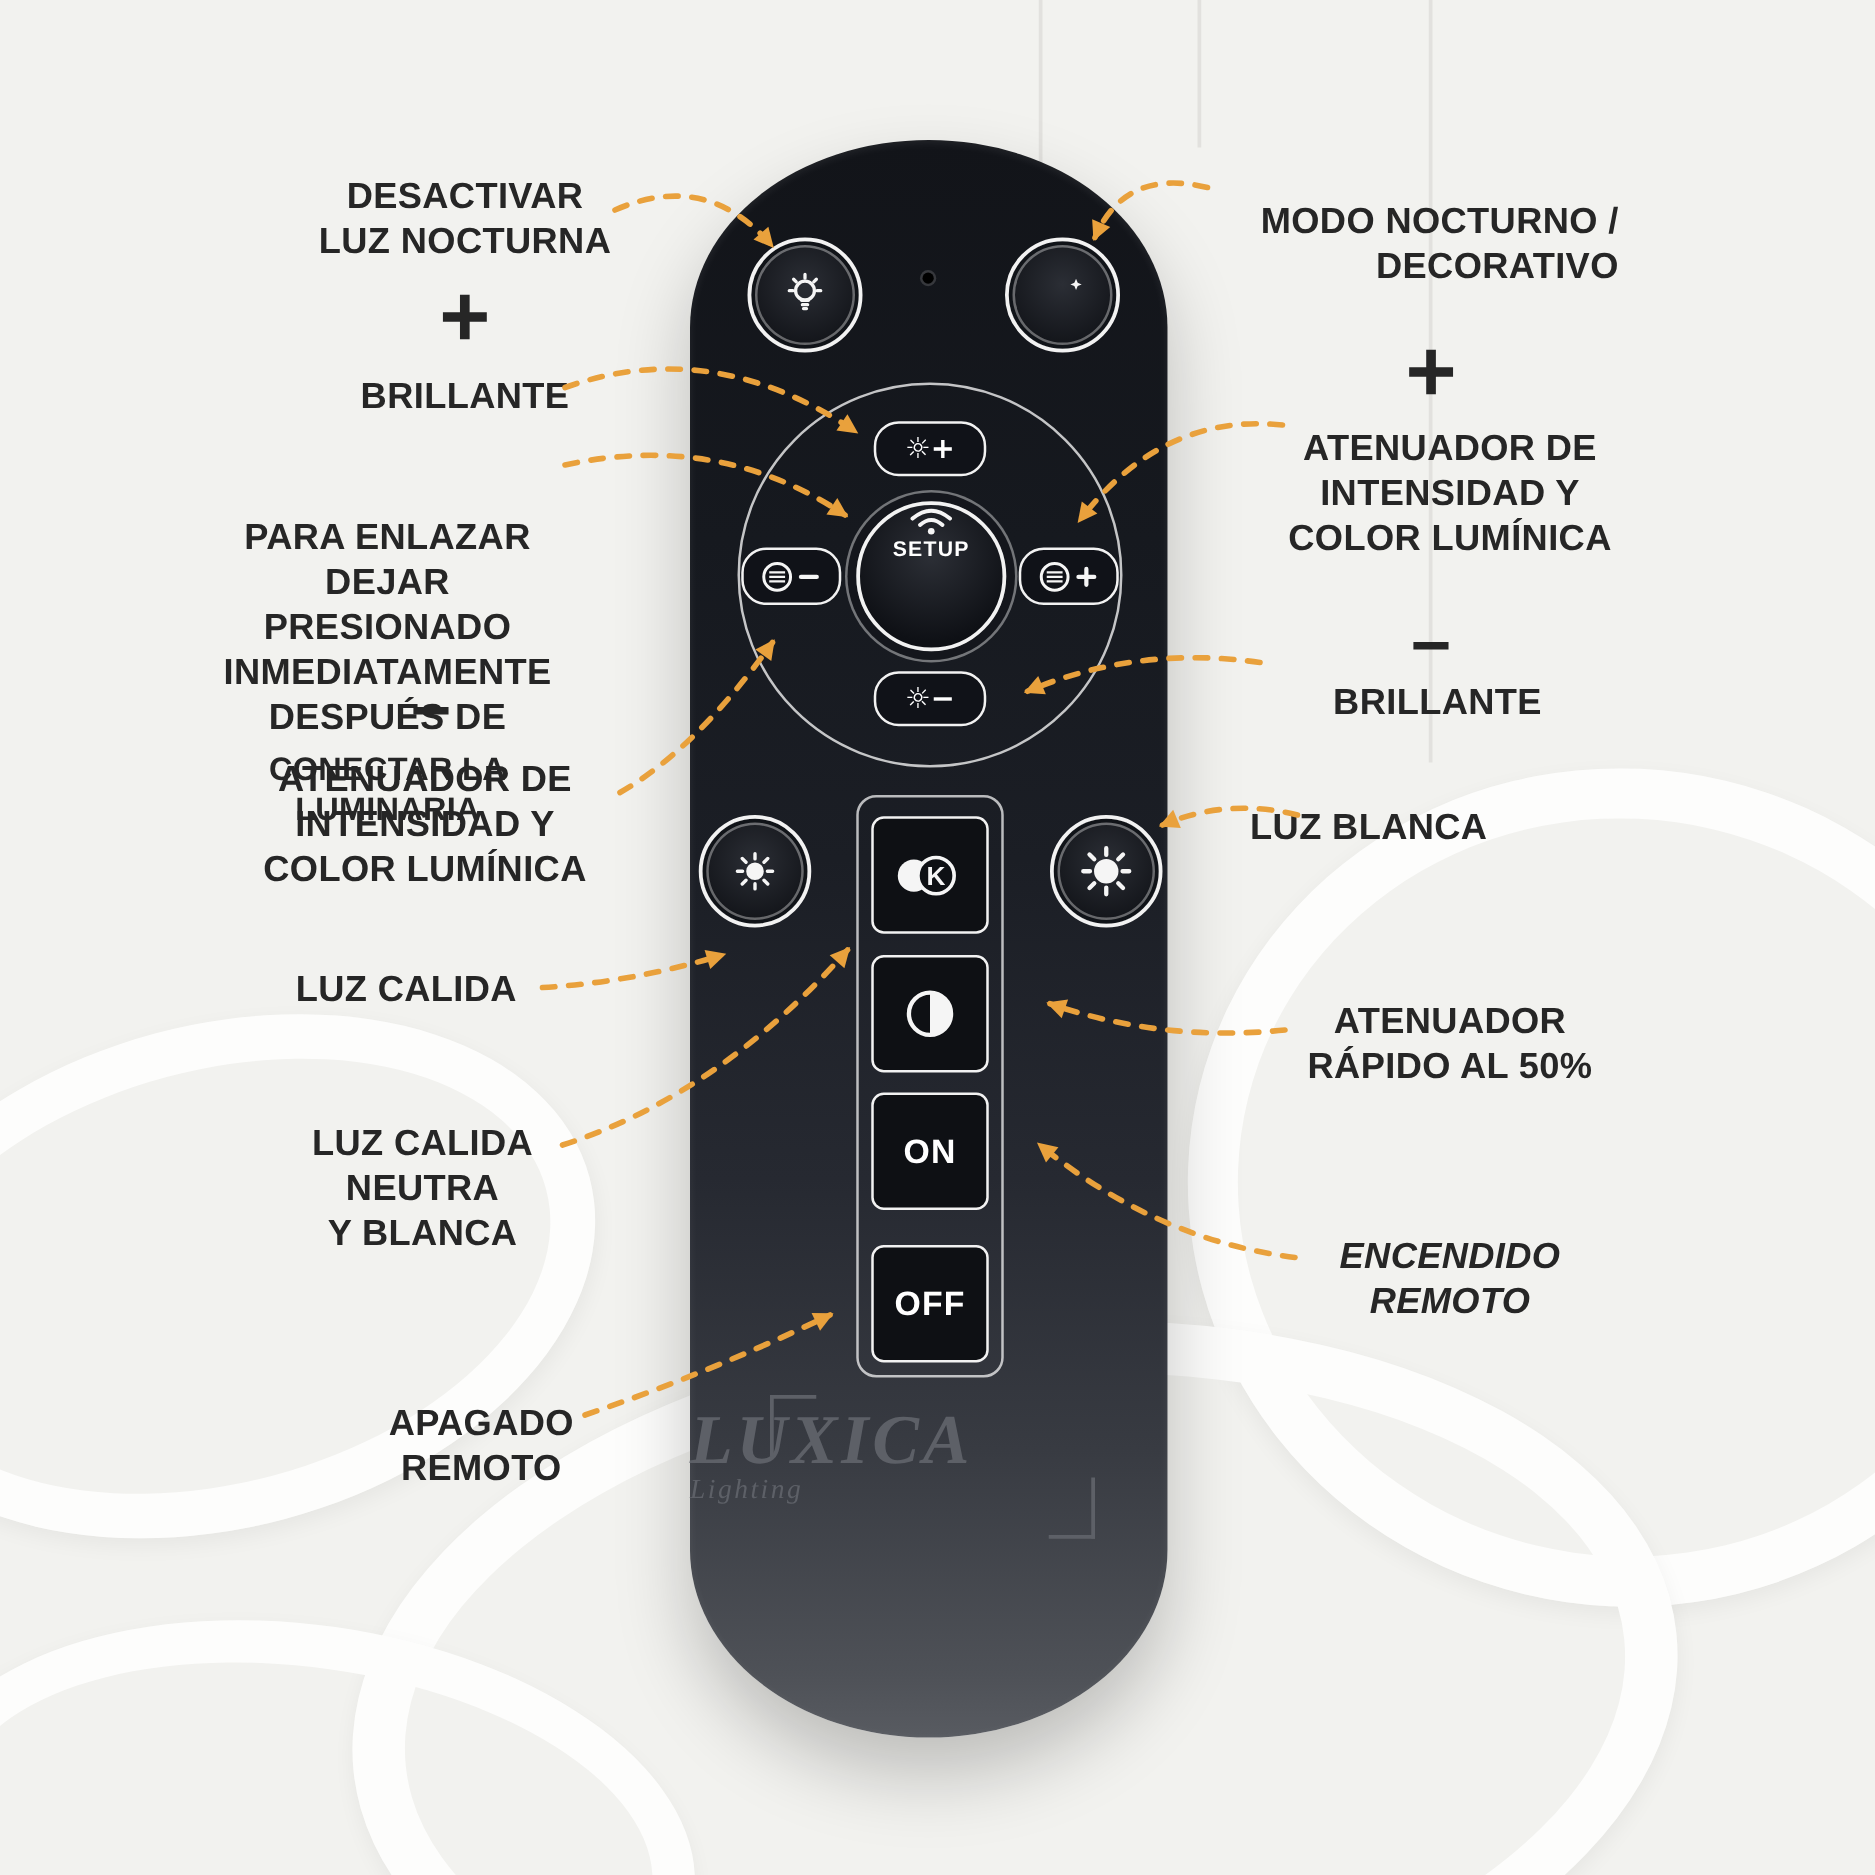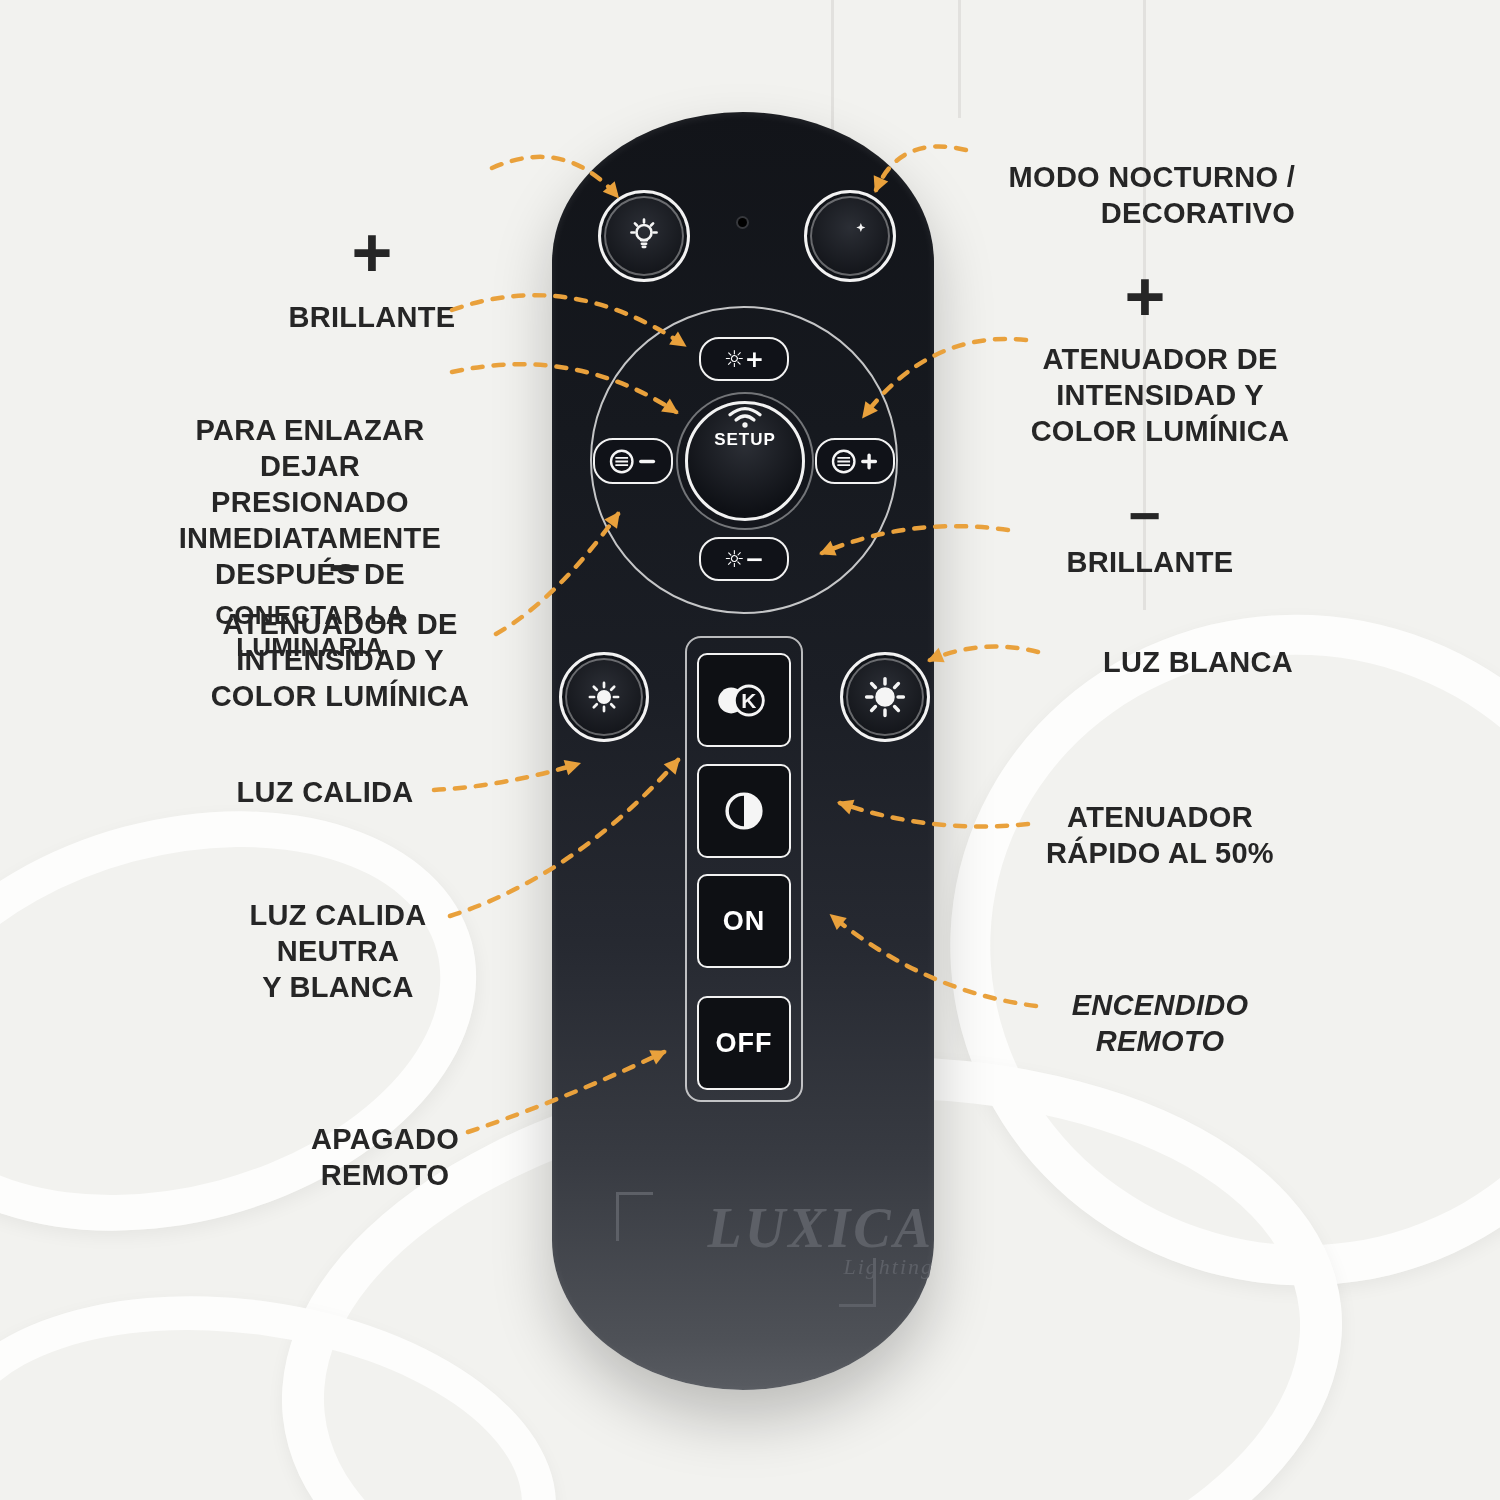--- a/index.html
+++ b/index.html
@@ -46,21 +46,21 @@
     border:2px solid rgba(255,255,255,0.7); border-radius:16px; }
   .square-btn {
     position:absolute; left:145px; width:90px; height:90px;
     border:2.5px solid #f2f2f2; border-radius:10px; background:#0e1014;
     display:flex; align-items:center; justify-content:center;
   }
   .btn-label { font-weight:700; font-size:27px; letter-spacing:1px; color:#fff; }
   .glyph { font-family:"DejaVu Sans", sans-serif; color:#fff; font-size:23px; font-weight:700; line-height:1; }
   .icon  { display:flex; align-items:center; justify-content:center; }
   
-  .logo { position:absolute; left:0; right:0; top:1084px; text-align:right; z-index:1;padding-left:48px; }
+  .logo { position:absolute; left:0; right:0; top:1008px; text-align:left; z-index:1; }
   .logo-brand { font-family:"Liberation Serif", serif; font-style:italic; font-weight:700;
     font-size:56px; letter-spacing:3px; color:#5d6067; }
   .logo-tagline { font-family:"Liberation Serif", serif; font-style:italic;
     font-size:22px; letter-spacing:2px; margin-top:-6px; color:#5d6067; }
   .logo-bracket-left  { position:absolute; left:64px;  top:-4px;  width:34px; height:46px;
     border-left:3px solid #5d6067; border-top:3px solid #5d6067; }
   .logo-bracket-right { position:absolute; right:58px; top:62px; width:34px; height:46px;
     border-right:3px solid #5d6067; border-bottom:3px solid #5d6067; }
   
   .label { position:absolute; z-index:4; text-align:center; font-weight:700; color:#262626;
@@ -228,20 +228,22 @@
     <path class="arrow" d="M1008 530 Q910 516 822 553"></path>
     <path class="arrow" d="M496 634 Q556 600 618 514"></path>
     <path class="arrow" d="M1038 652 Q982 638 930 660"></path>
     <path class="arrow" d="M434 790 Q505 786 578 764"></path>
     <path class="arrow" d="M450 916 Q575 876 678 760"></path>
     <path class="arrow" d="M1028 824 Q930 834 840 803"></path>
     <path class="arrow" d="M1036 1006 Q925 992 832 916"></path>
     <path class="arrow" d="M468 1132 Q568 1098 664 1052"></path>
   </svg>
 
+  <div class="label" style="left:232px; top:140px; width:280px;">DESACTIVAR
+LUZ NOCTURNA</div>
   <div class="label sign" style="left:232px; top:218px; width:280px;">+</div>
   <div class="label" style="left:232px; top:300px; width:280px;">BRILLANTE</div>
   <div class="label" style="left:160px; top:377px; width:300px;">
     <span>PARA ENLAZAR
 DEJAR PRESIONADO
 INMEDIATAMENTE
 DESPUÉS DE</span>
     <span class="sub">CONECTAR LA LUMINARIA</span>
   </div>
   <div class="label sign-sm" style="left:205px; top:540px; width:280px;">−</div>
@@ -256,19 +258,19 @@
 REMOTO</div>
 
   <div class="label" style="left:955px; top:160px; width:340px;text-align:right;">MODO NOCTURNO /
 DECORATIVO</div>
   <div class="label sign" style="left:1030px; top:262px; width:230px;">+</div>
   <div class="label" style="left:1005px; top:342px; width:310px;">ATENUADOR DE
 INTENSIDAD Y
 COLOR LUMÍNICA</div>
   <div class="label sign-sm" style="left:1030px; top:488px; width:230px;">−</div>
   <div class="label" style="left:1005px; top:545px; width:290px;">BRILLANTE</div>
-  <div class="label" style="left:1063px; top:645px; width:270px;">LUZ BLANCA</div>
+  <div class="label" style="left:960px; top:645px; width:270px;">LUZ BLANCA</div>
   <div class="label" style="left:1000px; top:800px; width:320px;">ATENUADOR
 RÁPIDO AL 50%</div>
   <div class="label" style="left:1030px; top:988px; width:260px;font-style:italic;">ENCENDIDO
 REMOTO</div>
 
 </div>
 
 </body></html>

